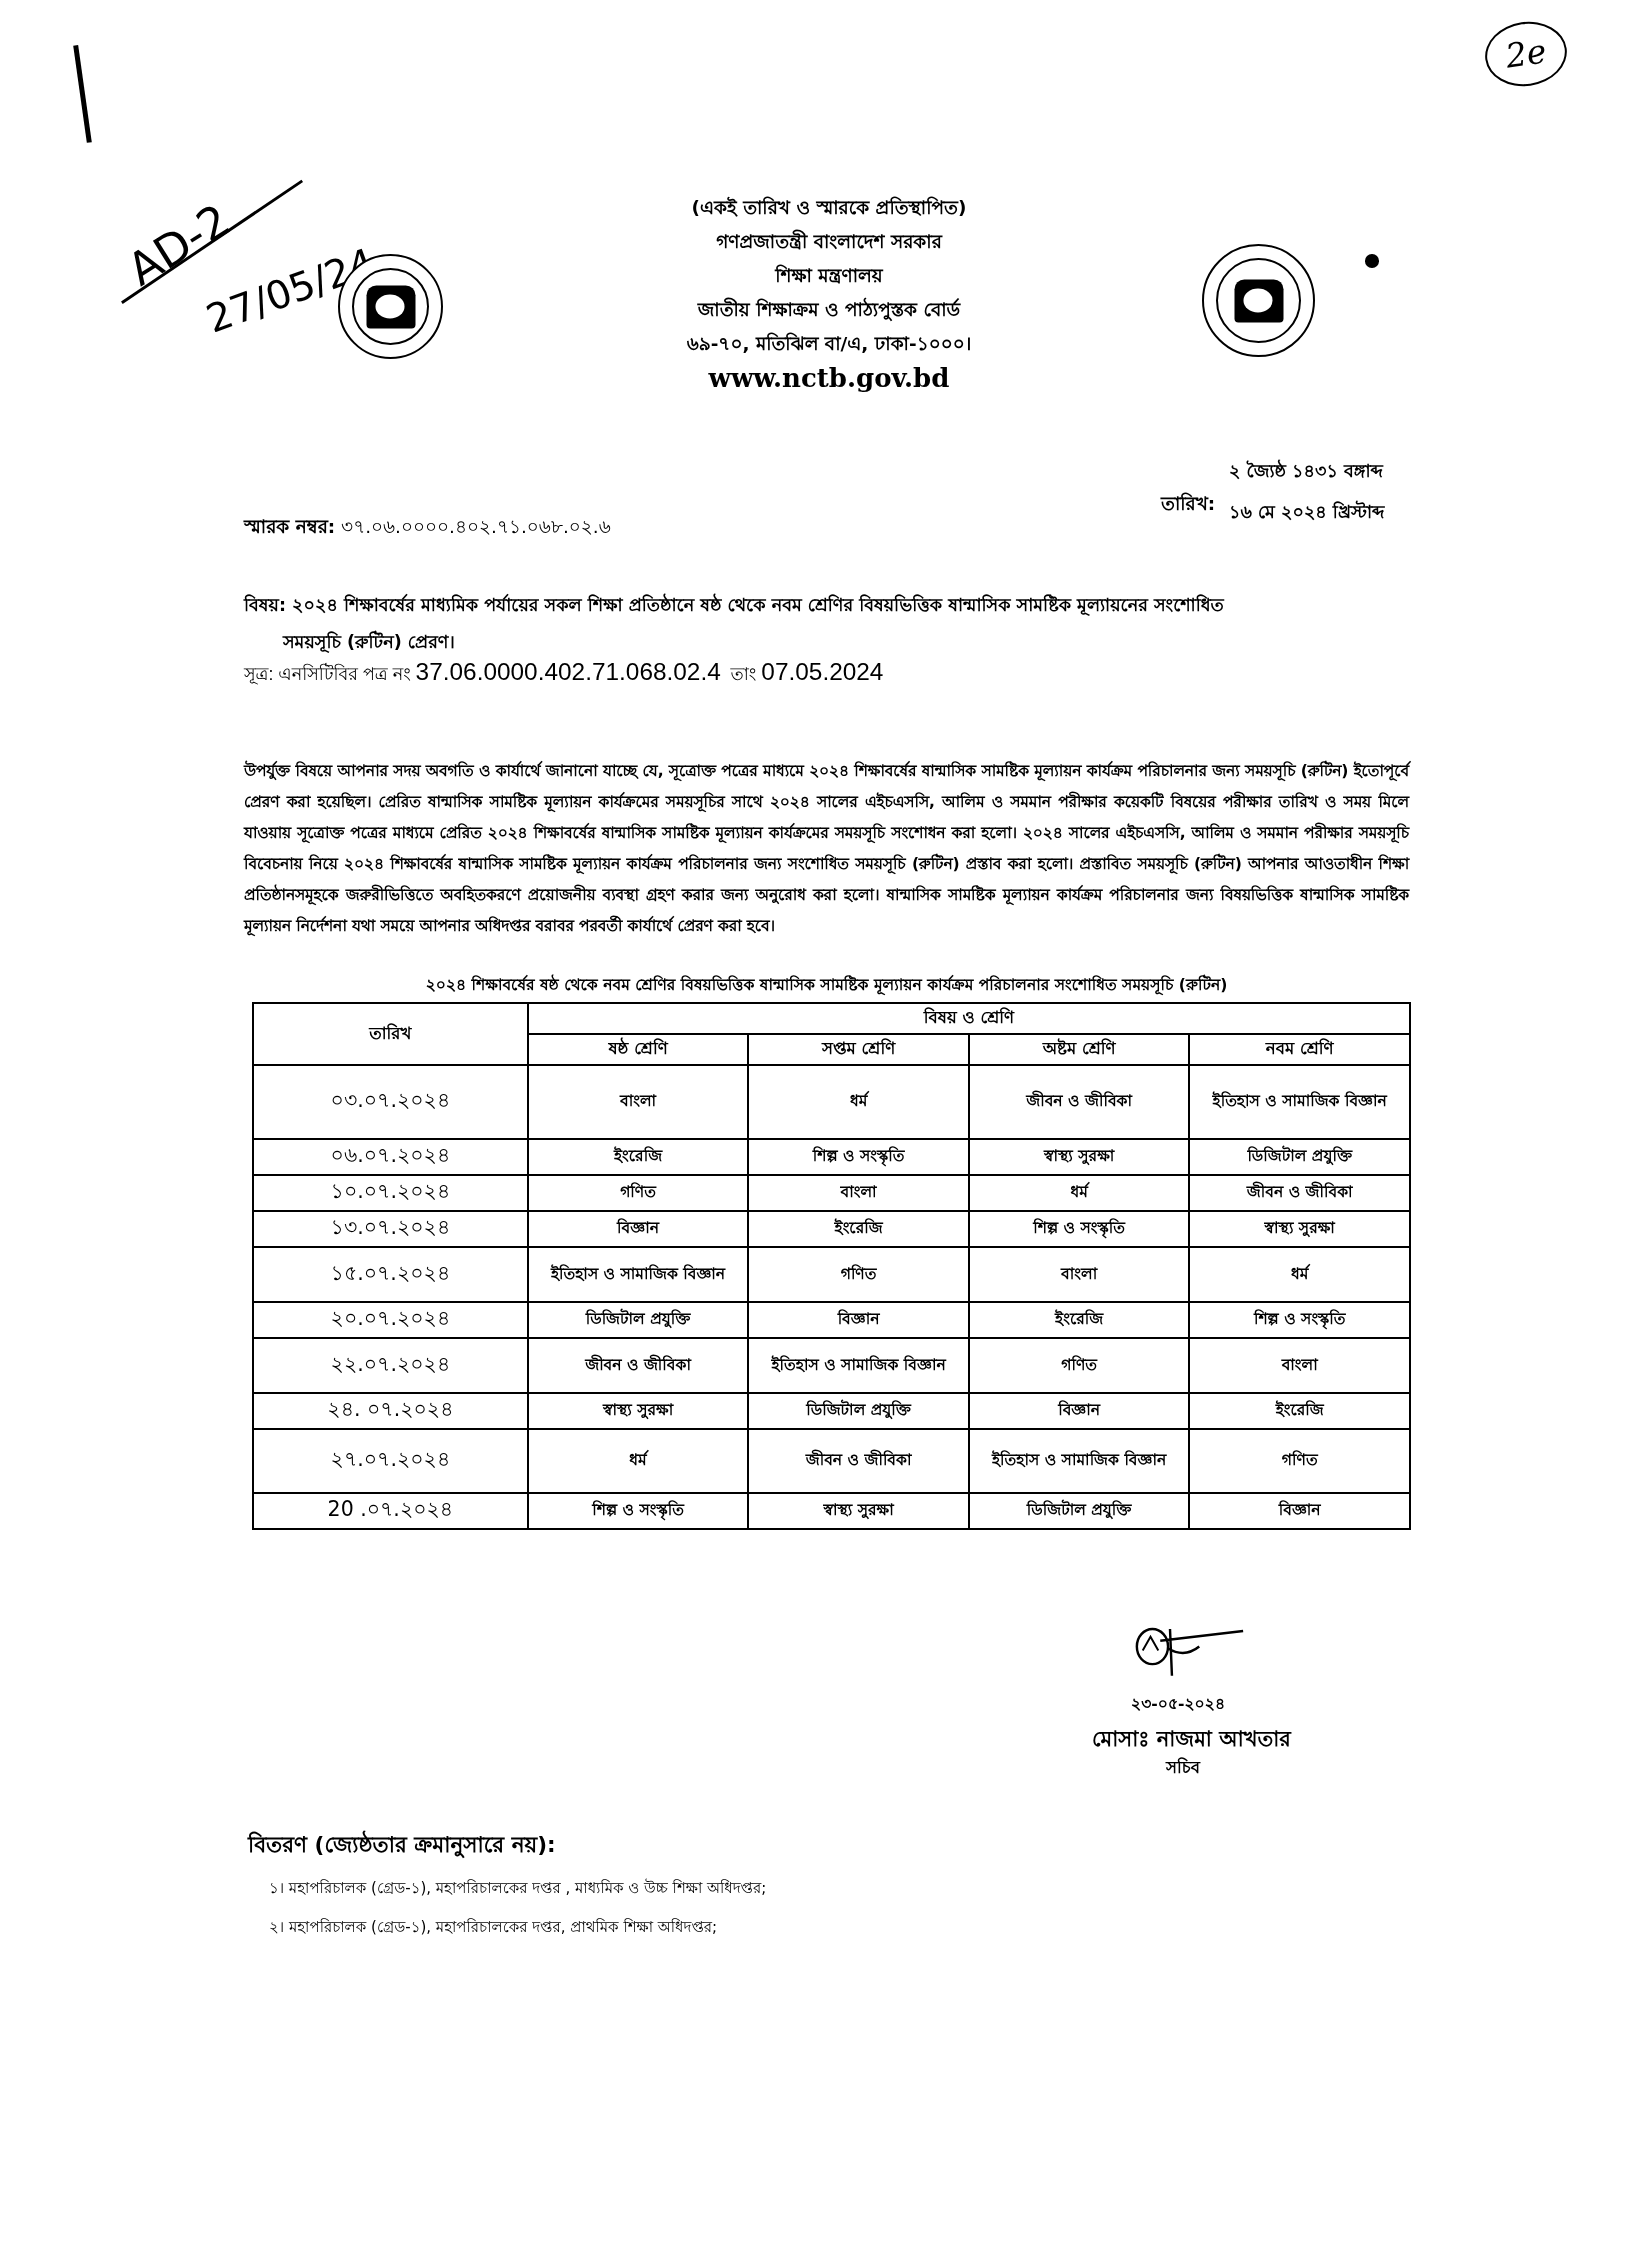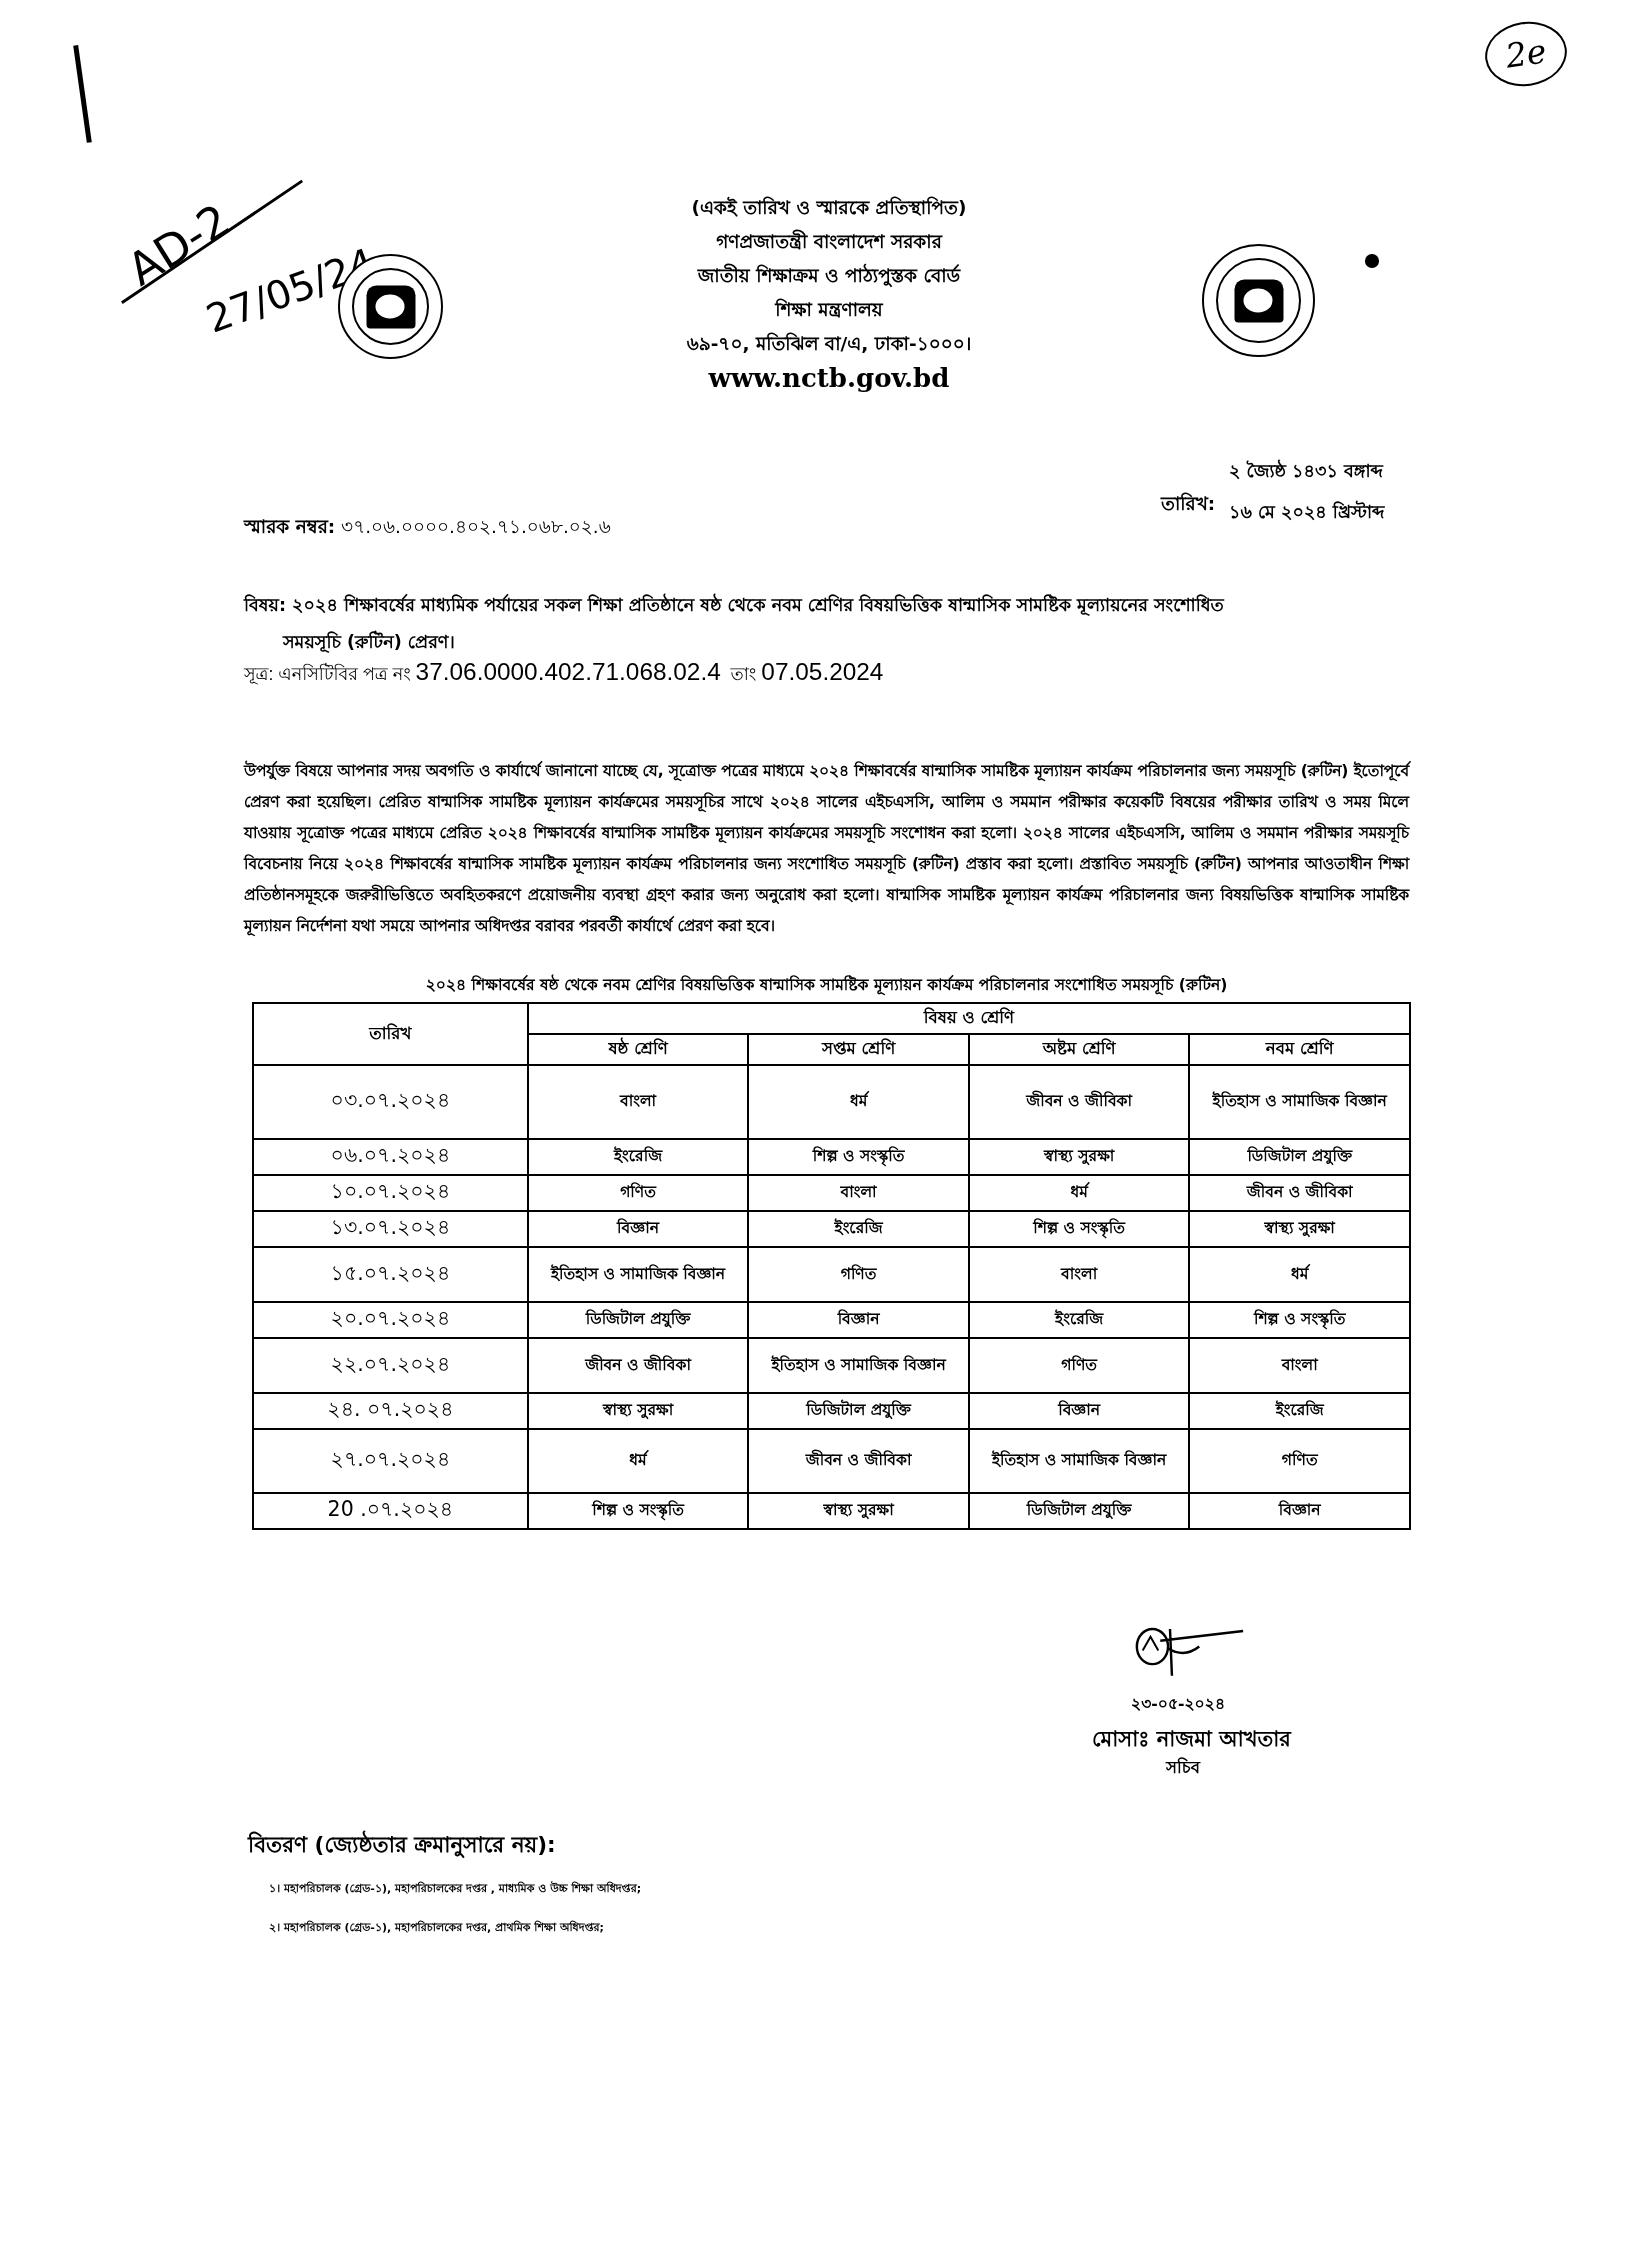--- a/index.html
+++ b/index.html
@@ -43,21 +43,21 @@
   table.routine th { font-weight:bold; height:29px; }
   table.routine td.date { font-size:20.5px; font-weight:normal; width:265px; }
   table.routine td.subj { font-size:15.6px; line-height:23.4px; }
 
   .sign-mark { position:absolute; left:1131px; top:1619px; width:117px; height:59px; }
   .sign-date { position:absolute; left:1131px; top:1692px; font-size:15.6px; font-weight:bold; }
   .sign-name { position:absolute; left:1092px; top:1723px; font-size:21px; font-weight:bold; white-space:nowrap; }
   .sign-title { position:absolute; left:1166px; top:1755px; font-size:16.6px; font-weight:bold; }
 
   .dist-title { position:absolute; left:248px; top:1828px; font-size:21.5px; font-weight:bold; white-space:nowrap; }
-  .dist-list { position:absolute; left:269px; top:1869px; font-size:11px; font-weight:bold; }
+  .dist-list { position:absolute; left:269px; top:1869px; font-size:15px; font-weight:normal; }
   .dist-list div { line-height:39px; white-space:nowrap; }
 </style>
 </head>
 <body>
 
 <div class="hand-line"></div>
 <svg class="hand-note" viewBox="0 0 300 160">
   <text x="20" y="95" font-family="DejaVu Sans, sans-serif" font-size="46" transform="rotate(-32 60 80)" fill="#000">AD-2</text>
   <line x1="15" y1="130" x2="200" y2="5" stroke="#000" stroke-width="3"></line>
   <text x="100" y="145" font-family="DejaVu Sans, sans-serif" font-size="40" transform="rotate(-20 150 130)" fill="#000">27/05/24</text>
@@ -70,22 +70,22 @@
   </div>
 <div class="seal seal-right">
     <div class="inner"></div>
     <div class="emblem"></div>
   </div>
 <div class="dot" style="left:1365px;top:254px;"></div>
 
 <div class="header">
   <div>(একই তারিখ ও স্মারকে প্রতিস্থাপিত)</div>
   <div>গণপ্রজাতন্ত্রী বাংলাদেশ সরকার</div>
+  <div>শিক্ষা মন্ত্রণালয়</div>
   <div>জাতীয় শিক্ষাক্রম ও পাঠ্যপুস্তক বোর্ড</div>
-  <div>শিক্ষা মন্ত্রণালয়</div>
   <div>৬৯-৭০, মতিঝিল বা/এ, ঢাকা-১০০০।</div>
   <div class="url">www.nctb.gov.bd</div>
 </div>
 
 <div class="date-label">তারিখ:</div>
 <div class="date-l1">২ জ্যৈষ্ঠ ১৪৩১ বঙ্গাব্দ</div>
 <div class="date-l2">১৬ মে ২০২৪ খ্রিস্টাব্দ</div>
 
 <div class="memo">
   <b>স্মারক নম্বর:</b>

